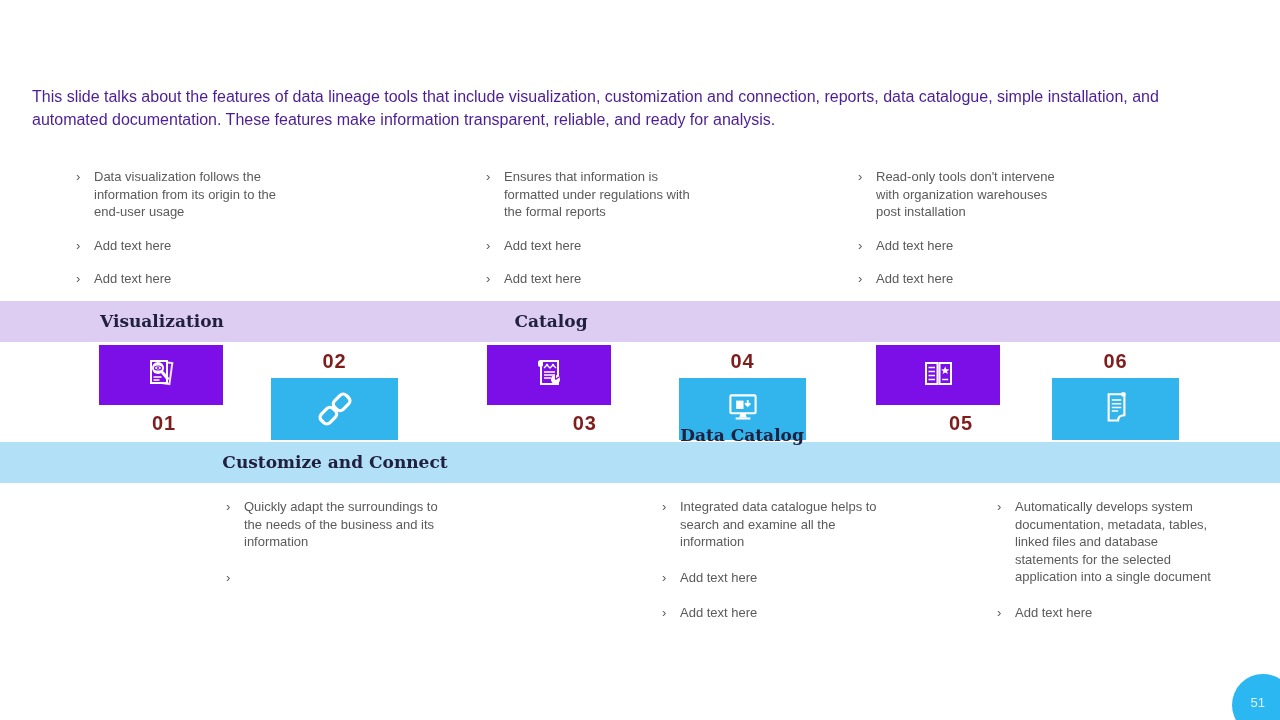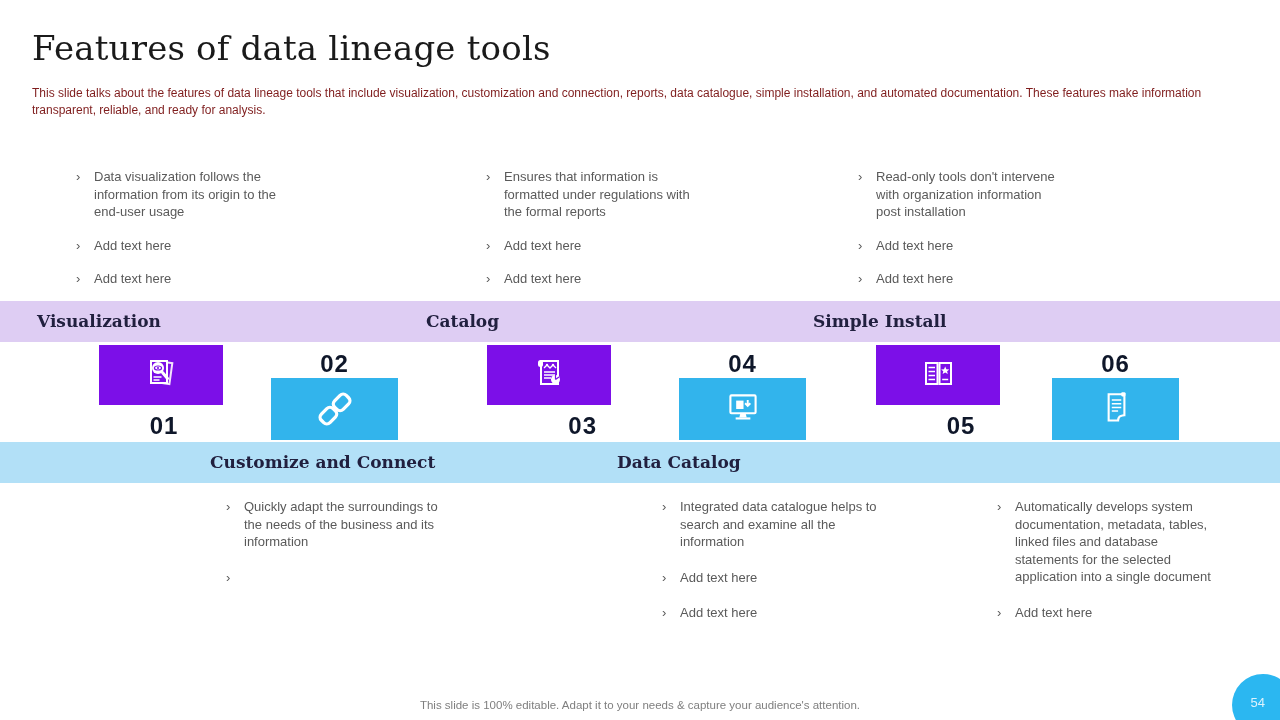--- a/index.html
+++ b/index.html
@@ -7,58 +7,57 @@
     position:relative; width:1280px; height:720px; background:#ffffff;
     font-family:"Liberation Sans", sans-serif; overflow:hidden;
   }
   .title {
     position:absolute; left:32px; top:28px;
     font-family:"DejaVu Serif", serif; font-size:34px; font-weight:500;
     color:#1a1a1a; letter-spacing:0.2px;
   }
   .subtitle {
     position:absolute; left:32px; top:85px; width:1178px;
-    font-size:12px; line-height:1.45; color:#7f1d1d;
+    font-size:16px; line-height:1.45; color:#4c1d95;
   }
   .bullets { position:absolute; }
   .bullet { display:flex; margin-bottom:16px; font-size:13px; line-height:17.5px; color:#5a5a5a; }
   .bullet .marker { flex:0 0 18px; width:18px; color:#5a5a5a; }
   .bullets.loose .bullet { margin-bottom:18px; }
   .band { position:absolute; left:0; width:1280px; height:41px; }
   .band-lavender { top:301px; background:#decdf3; }
   .band-blue { top:442px; background:#b2e0f7; }
   .band-label {
-    position:absolute; 
+    position:absolute; text-align:center;
     font-family:"DejaVu Serif", serif; font-weight:700; font-size:17px; color:#21203f;
   }
   .tile { position:absolute; display:flex; align-items:center; justify-content:center; }
   .tile-purple { width:124px; height:60px; top:345px; background:#7c0fe8; }
   .tile-blue  { width:127px; height:62px; top:378px; background:#32b4ec; }
   .num {
-    position:absolute; text-align:center; font-size:24px; font-weight:bold;
-    color:#0f172a; letter-spacing:1px;
+    position:absolute; text-align:center; font-size:20px; font-weight:bold;
+    color:#7f1d1d; letter-spacing:1px;
   }
   .footer {
     position:absolute; left:0; top:699px; width:1280px; text-align:center;
     font-size:11.5px; color:#7f7f7f;
   }
   .page-badge {
     position:absolute; right:-14px; bottom:-16px; width:62px; height:62px;
     border-radius:50%; background:#2bb7f1;
   }
   .page-num {
     position:absolute; right:15px; bottom:10px; font-size:13px; color:#ddf2fd;
   }
 </style>
 </head>
 <body>
 
 <div class="slide">
 
-  <div class="title">Features of data lineage tools</div>
   <div class="subtitle">This slide talks about the features of data lineage tools that include visualization, customization and connection, reports, data catalogue, simple installation, and automated documentation. These features make information transparent, reliable, and ready for analysis.</div>
 
   <div class="bullets" style="left:76px; top:168px; width:218px;">
     <div class="bullet">
       <span class="marker">›</span>
       <span>Data visualization follows the information from its origin to the end-user usage</span>
     </div>
     <div class="bullet">
       <span class="marker">›</span>
       <span>Add text here</span>
@@ -80,36 +79,35 @@
     </div>
     <div class="bullet">
       <span class="marker">›</span>
       <span>Add text here</span>
     </div>
   </div>
 
   <div class="bullets" style="left:858px; top:168px; width:208px;">
     <div class="bullet">
       <span class="marker">›</span>
-      <span>Read-only tools don't intervene with organization information post installation</span>
+      <span>Read-only tools don't intervene with organization warehouses post installation</span>
     </div>
     <div class="bullet">
       <span class="marker">›</span>
       <span>Add text here</span>
     </div>
     <div class="bullet">
       <span class="marker">›</span>
       <span>Add text here</span>
     </div>
   </div>
 
   <div class="band band-lavender"></div>
   <div class="band-label" style="left:37px; top:311px; width:250px;">Visualization</div>
   <div class="band-label" style="left:426px; top:311px; width:250px;">Catalog</div>
-  <div class="band-label" style="left:813px; top:311px; width:250px;">Simple Install</div>
 
   <div class="tile tile-purple" style="left:99px;">
     <svg width="40" height="40" viewBox="0 0 40 40">
       <rect x="15" y="7" width="15" height="21" fill="none" stroke="#f2e2fb" stroke-width="2" transform="rotate(8 22 17)"></rect>
       <rect x="10" y="6" width="16" height="22" fill="#7c0fe8" stroke="#ffffff" stroke-width="2"></rect>
       <path d="M12.5 22 h8 M12.5 25 h6" stroke="#ffffff" stroke-width="1.5"></path>
       <circle cx="17" cy="13" r="6" fill="#ffffff"></circle>
       <ellipse cx="17" cy="13" rx="3.6" ry="2" fill="none" stroke="#7c0fe8" stroke-width="1.2"></ellipse>
       <circle cx="17" cy="13" r="1.1" fill="#7c0fe8"></circle>
       <line x1="21.5" y1="17.5" x2="26.5" y2="23.5" stroke="#ffffff" stroke-width="3" stroke-linecap="round"></line>
@@ -165,21 +163,21 @@
 
   <div class="num" style="left:102px; width:124px; top:412px;">01</div>
   <div class="num" style="left:473px; width:124px; top:412px;text-align:right;">03</div>
   <div class="num" style="left:899px; width:124px; top:412px;">05</div>
   <div class="num" style="left:271px; width:127px; top:350px;">02</div>
   <div class="num" style="left:679px; width:127px; top:350px;">04</div>
   <div class="num" style="left:1052px; width:127px; top:350px;">06</div>
 
   <div class="band band-blue"></div>
   <div class="band-label" style="left:210px; top:452px; width:250px;">Customize and Connect</div>
-  <div class="band-label" style="left:617px; top:452px; width:250px;">Data Catalog</div>
+  <div class="band-label" style="left:617px; top:425px; width:250px;">Data Catalog</div>
 
   <div class="bullets loose" style="left:226px; top:498px; width:222px;">
     <div class="bullet">
       <span class="marker">›</span>
       <span>Quickly adapt the surroundings to the needs of the business and its information</span>
     </div>
     <div class="bullet">
       <span class="marker">›</span>
     </div>
   </div>
@@ -203,17 +201,16 @@
     <div class="bullet">
       <span class="marker">›</span>
       <span>Automatically develops system documentation, metadata, tables, linked files and database statements for the selected application into a single document</span>
     </div>
     <div class="bullet">
       <span class="marker">›</span>
       <span>Add text here</span>
     </div>
   </div>
 
-  <div class="footer">This slide is 100% editable. Adapt it to your needs &amp; capture your audience's attention.</div>
   <div class="page-badge"></div>
-  <div class="page-num">54</div>
+  <div class="page-num">51</div>
 
 </div>
 
 </body></html>

